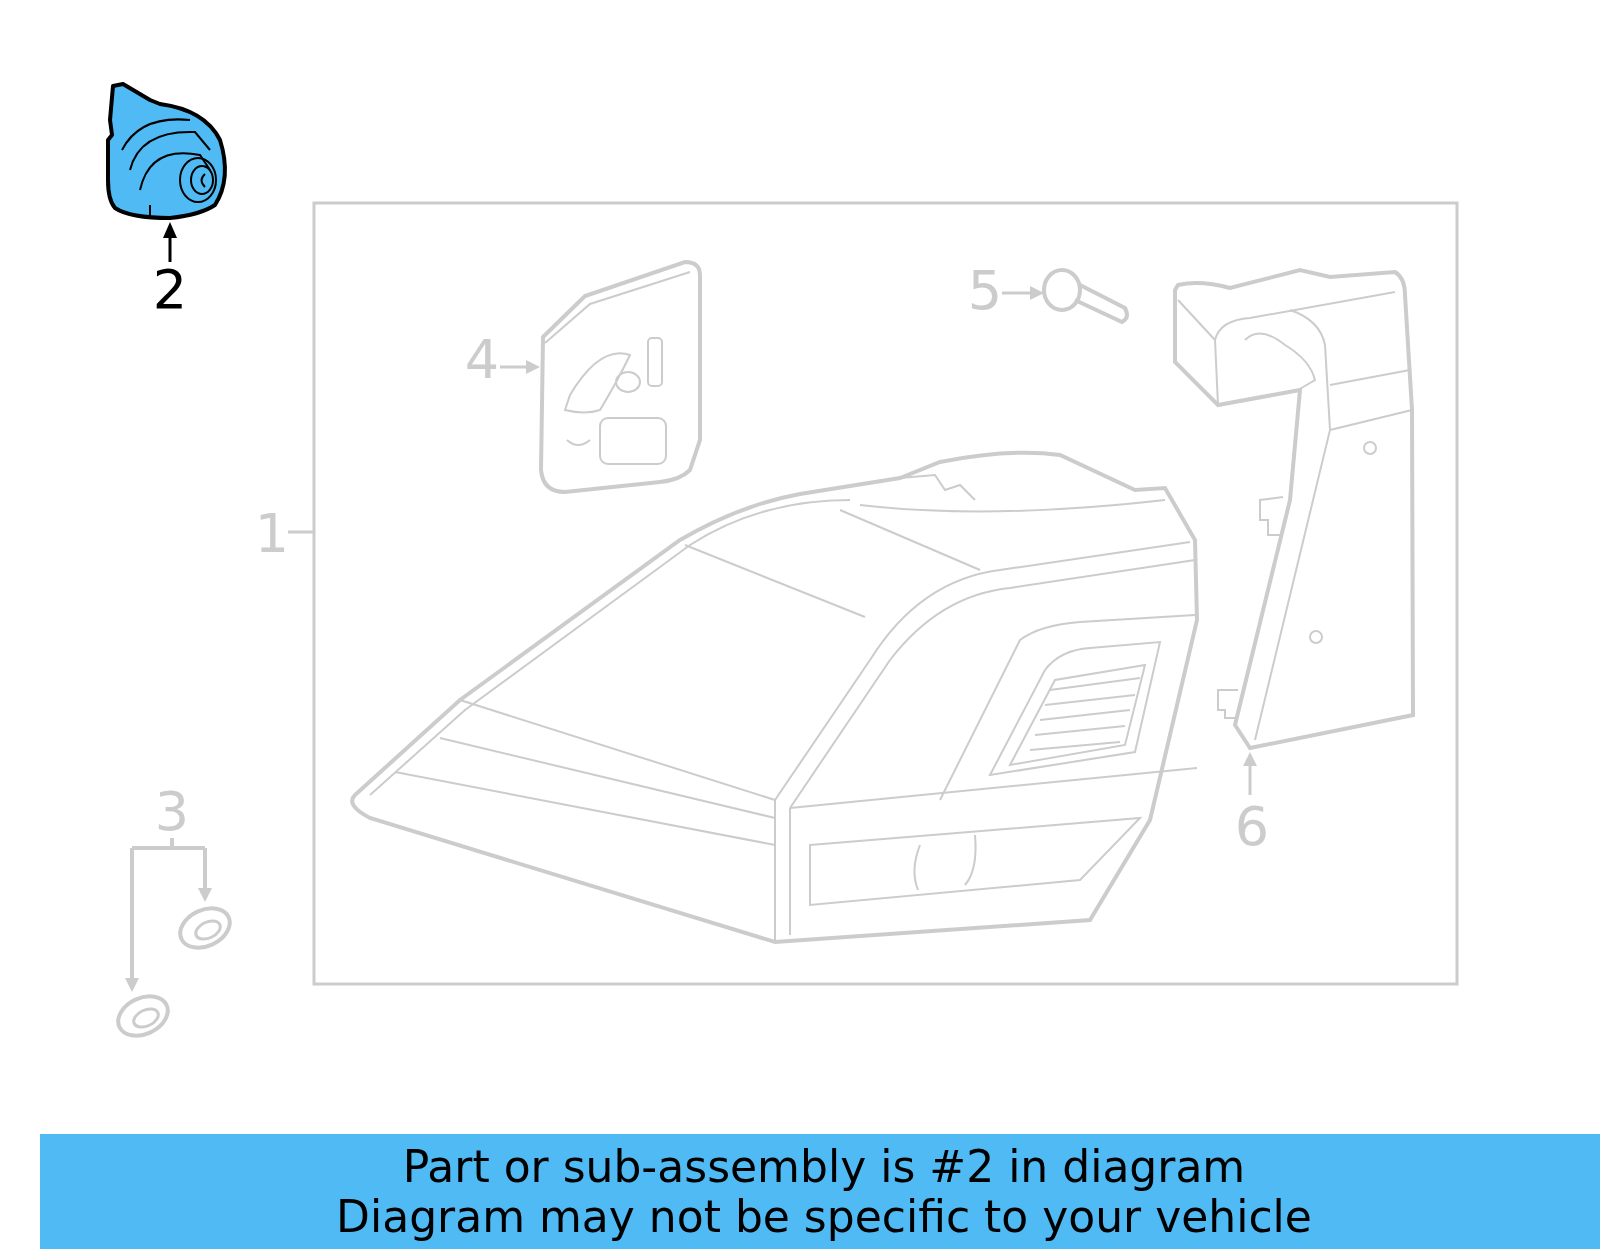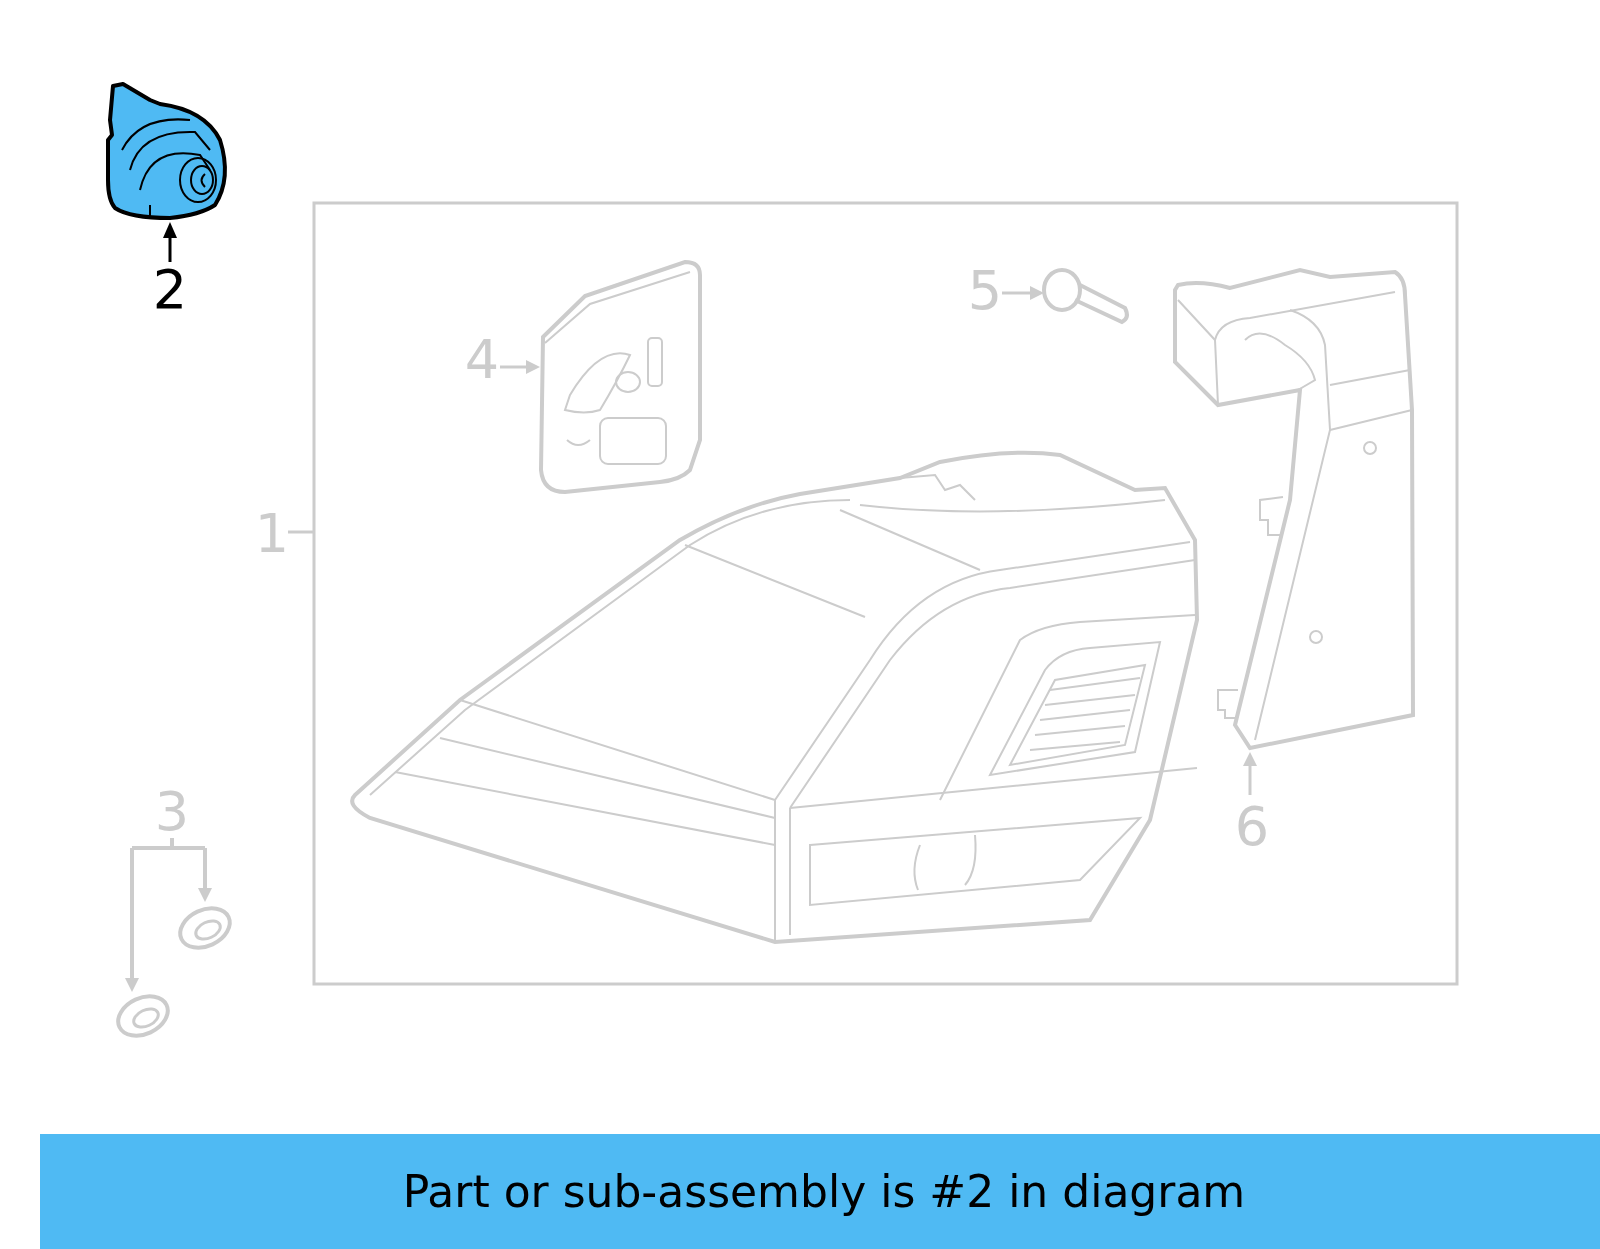--- a/index.html
+++ b/index.html
@@ -119,13 +119,14 @@
   </g>
   <g>
     <line x1="1250" y1="795" x2="1250" y2="765" stroke="#ccc" stroke-width="3"></line>
     <polygon points="1250,752 1243,766 1257,766" fill="#ccc"></polygon>
     <text x="1252" y="845" text-anchor="middle" class="callout-num">6</text>
   </g>
 </svg>
 
 <div class="banner">
   <div class="banner-line">Part or sub-assembly is #2 in diagram</div>
+  <div class="banner-line">Diagram may not be specific to your vehicle</div>
 </div>
 
 </body></html>

